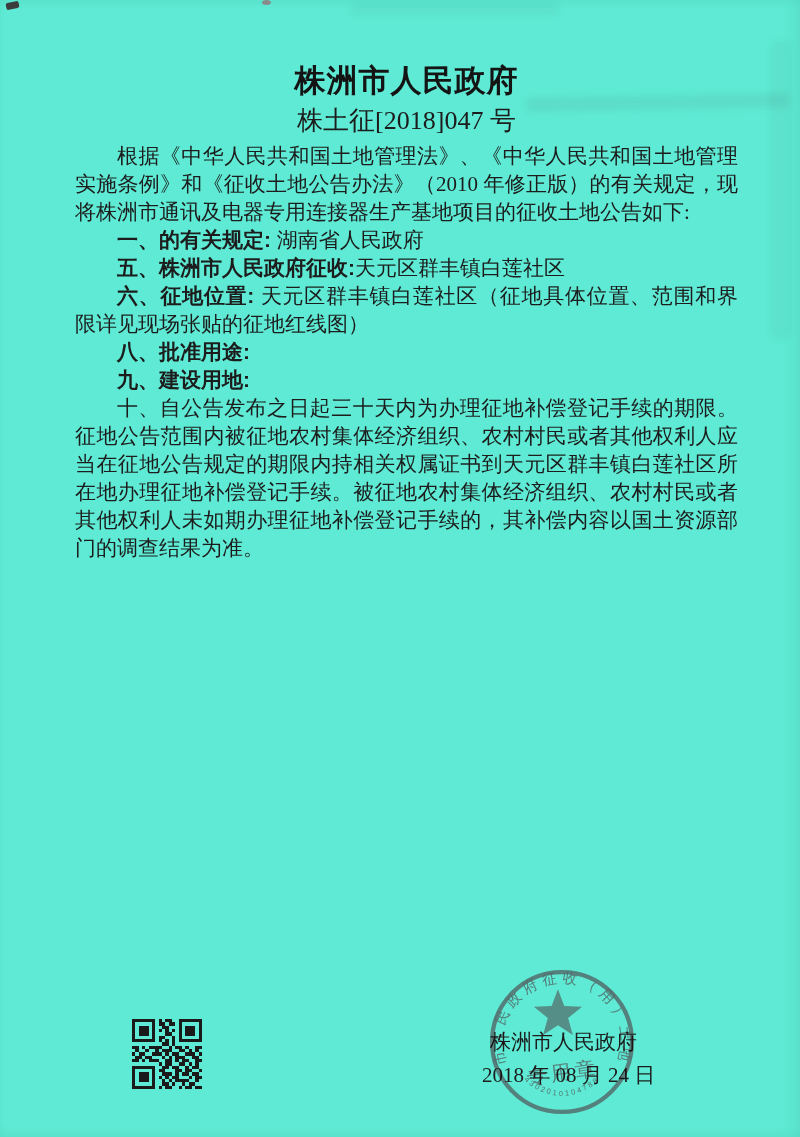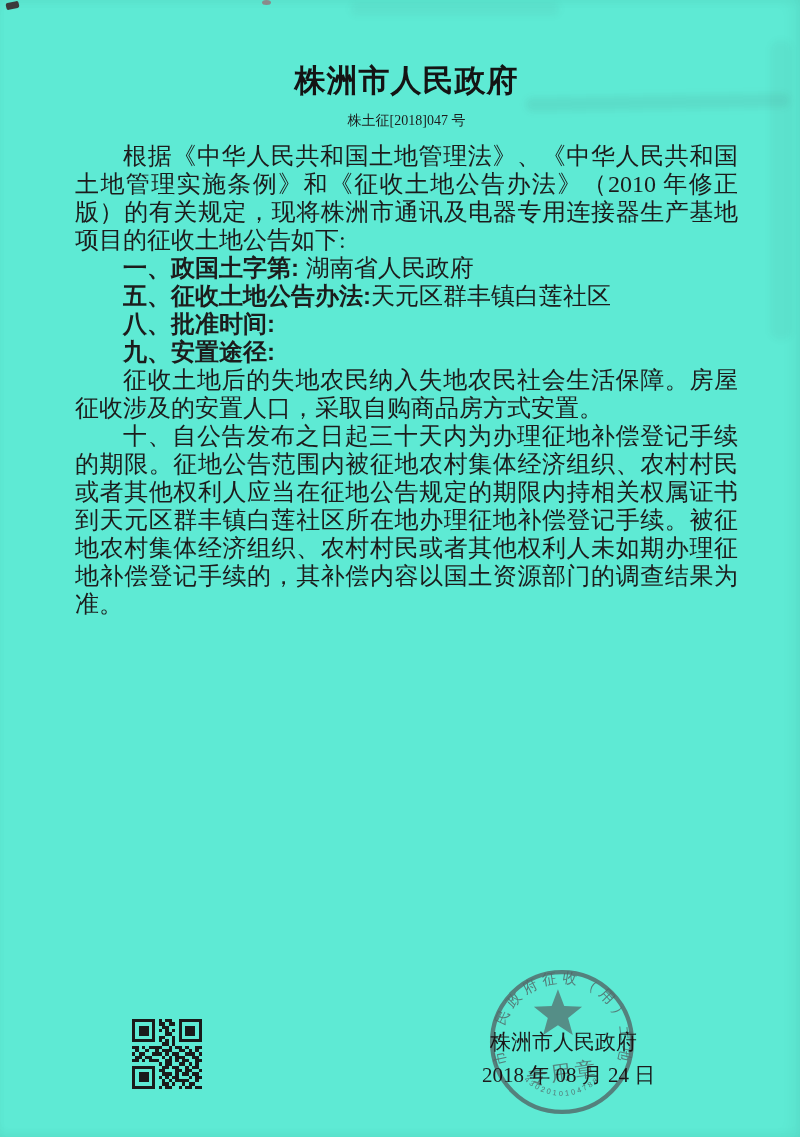--- a/index.html
+++ b/index.html
@@ -5,22 +5,22 @@
   html,body { margin:0; padding:0; background:#ffffff; }
   .page {
     position:relative; width:800px; height:1137px;
     background:#5eead4; overflow:hidden;
     font-family:"Liberation Serif","DejaVu Serif",serif;
     color:#1c1c1c;
     box-shadow: inset -8px 0 14px rgba(0,0,0,0.035), inset 0 -5px 10px rgba(0,0,0,0.02), inset 0 4px 8px rgba(0,0,0,0.02);
   }
   .content { position:absolute; left:75px; right:62px; top:62px; }
   .title { text-align:center; font-size:31px; font-weight:700; line-height:38px; margin:0; letter-spacing:1px; color:#141414; }
-  .doc-number { text-align:center; font-size:14px; line-height:26px; margin:8px 0 0 0; color:#1c1c1c; }
-  .body-p { font-size:24px; line-height:28px; text-align:justify; text-indent:2em; margin:0; }
+  .doc-number { text-align:center; font-size:26px; line-height:26px; margin:8px 0 0 0; color:#1c1c1c; }
+  .body-p { font-size:21px; line-height:28px; text-align:justify; text-indent:2em; margin:0; }
   .intro { margin-top:8px; }
   .label { font-weight:700; font-family:"Liberation Sans","DejaVu Sans",sans-serif; }
   .qr { position:absolute; left:132px; top:1019px; width:70px; height:70px; }
   .signature { position:absolute; left:482px; top:1026px; font-size:21px; line-height:33px; color:#1c1c1c; }
   .signature .issuer { padding-left:8px; }
   .seal { position:absolute; left:486px; top:966px; width:152px; height:152px; mix-blend-mode:multiply; opacity:0.88; }
   .seal text { font-family:"Liberation Sans","DejaVu Sans",sans-serif; }
   .speck { position:absolute; pointer-events:none; }
   .speck-1 { left:6px; top:2px; width:13px; height:7px; background:#3c3c3c; border-radius:2px; transform:rotate(-12deg); }
   .speck-2 { left:262px; top:0px; width:9px; height:5px; background:#8a8a8a; border-radius:50%; }
@@ -39,25 +39,25 @@
   <div class="smudge smudge-1"></div>
   <div class="smudge smudge-2"></div>
   <div class="smudge smudge-3"></div>
 
   <div class="content">
     <h1 class="title">株洲市人民政府</h1>
     <div class="doc-number">株土征[2018]047 号</div>
 
     <p class="body-p intro">根据《中华人民共和国土地管理法》、《中华人民共和国土地管理实施条例》和《征收土地公告办法》（2010 年修正版）的有关规定，现将株洲市通讯及电器专用连接器生产基地项目的征收土地公告如下:</p>
 
-    <p class="body-p"><span class="label">一、政国土字第: </span><span>湖南省人民政府</span></p>
-    <p class="body-p"><span class="label">五、征收土地公告办法:</span><span>天元区群丰镇白莲社区</span></p>
-    <p class="body-p"><span class="label">八、批准时间:</span></p>
-    <p class="body-p"><span class="label">九、安置途径:</span></p>
-    <p class="body-p">征收土地后的失地农民纳入失地农民社会生活保障。房屋征收涉及的安置人口，采取自购商品房方式安置。</p>
+    <p class="body-p"><span class="label">一、的有关规定: </span><span>湖南省人民政府</span></p>
+    <p class="body-p"><span class="label">五、株洲市人民政府征收:</span><span>天元区群丰镇白莲社区</span></p>
+    <p class="body-p"><span class="label">六、征地位置: </span><span>天元区群丰镇白莲社区（征地具体位置、范围和界限详见现场张贴的征地红线图）</span></p>
+    <p class="body-p"><span class="label">八、批准用途:</span></p>
+    <p class="body-p"><span class="label">九、建设用地:</span></p>
     <p class="body-p">十、自公告发布之日起三十天内为办理征地补偿登记手续的期限。征地公告范围内被征地农村集体经济组织、农村村民或者其他权利人应当在征地公告规定的期限内持相关权属证书到天元区群丰镇白莲社区所在地办理征地补偿登记手续。被征地农村集体经济组织、农村村民或者其他权利人未如期办理征地补偿登记手续的，其补偿内容以国土资源部门的调查结果为准。</p>
   </div>
 
   <svg id="qr-svg" class="qr" viewBox="0 0 21 21" shape-rendering="crispEdges">
       <rect x="0" y="0" width="1" height="1" fill="#1a1a1a"></rect>
       <rect x="1" y="0" width="1" height="1" fill="#1a1a1a"></rect>
       <rect x="2" y="0" width="1" height="1" fill="#1a1a1a"></rect>
       <rect x="3" y="0" width="1" height="1" fill="#1a1a1a"></rect>
       <rect x="4" y="0" width="1" height="1" fill="#1a1a1a"></rect>
       <rect x="5" y="0" width="1" height="1" fill="#1a1a1a"></rect>

